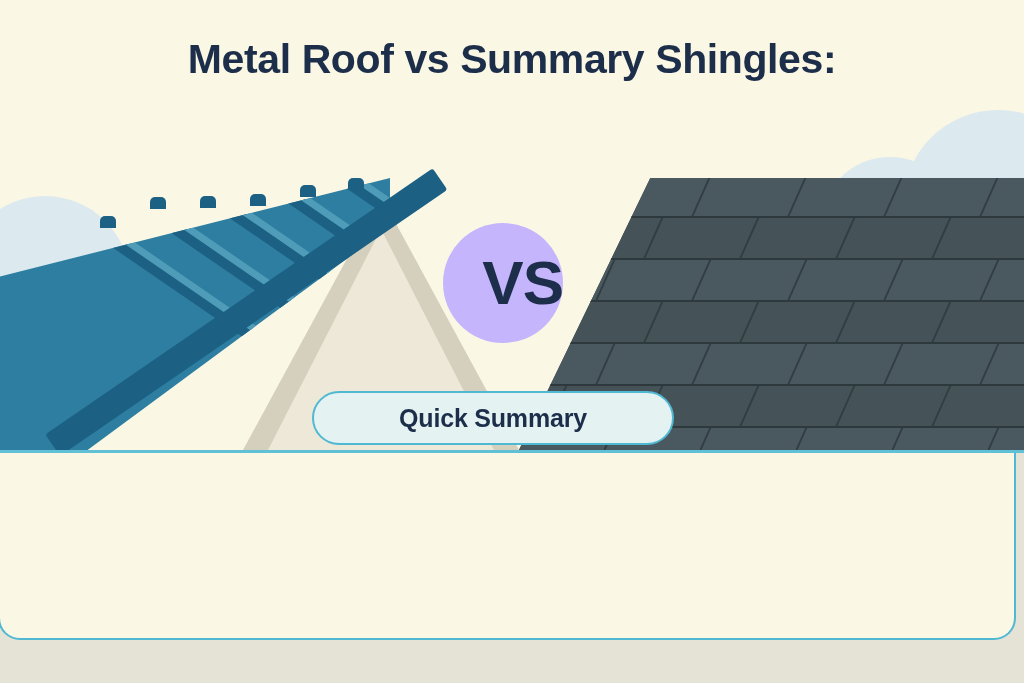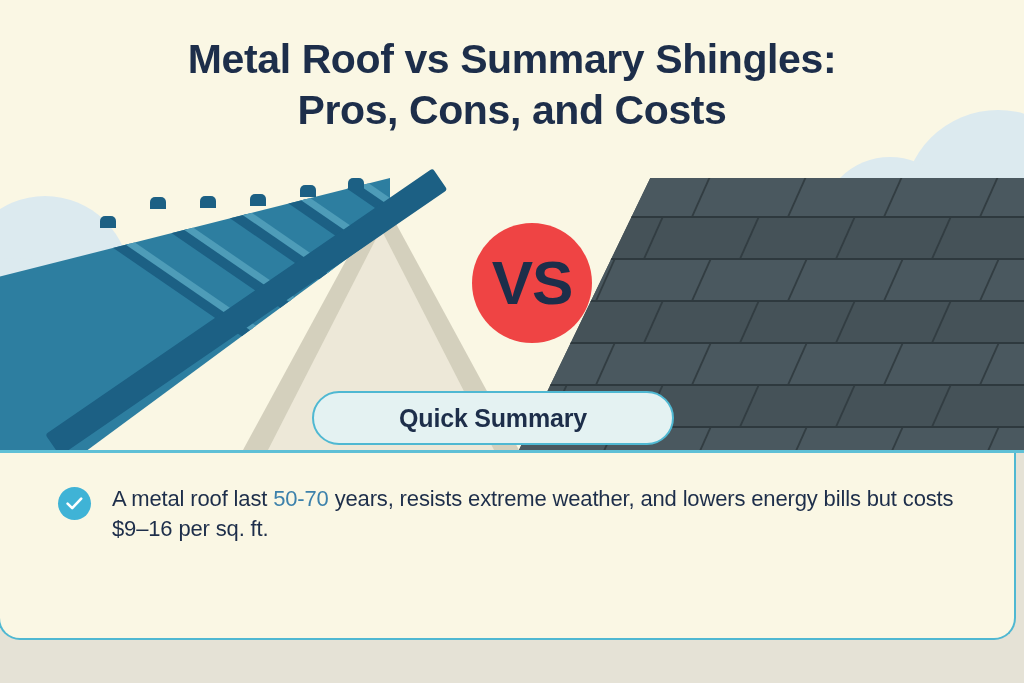--- a/index.html
+++ b/index.html
@@ -107,25 +107,25 @@
   .shingle-row.alt { background:#455258; }
   .shingle-seam {
     position:absolute; top:0;
     width:2px; height:46px;
     background:#323D42;
     transform:skewX(-24deg);
   }
 
   
   .vs-badge {
-    position:absolute; left:472px; top:223px;
+    position:absolute; left:443px; top:223px;
     width:120px; height:120px;
     border-radius:50%;
-    background:#ef4444;
-    display:flex; align-items:center; justify-content:center;
+    background:#c4b5fd;
+    display:flex; align-items:center; justify-content:flex-end;
     z-index:6;
   }
   .vs-text {
     font-size:62px; font-weight:700; color:#1D2E4A;
     letter-spacing:-1px; line-height:1;
   }
 
   
   .title-block {
     position:absolute; left:0; top:34px;
@@ -298,37 +298,28 @@
           </div>
         </div>
     </div>
 
     <div class="vs-badge">
       <span class="vs-text">VS</span>
     </div>
 
     <div class="title-block">
       <div class="title-line">Metal Roof vs Summary Shingles:</div>
-      <div class="title-line">Pros, Cons, and Costs</div>
     </div>
 
   </div>
 
   <div class="pill">
     <span class="pill-text">Quick Summary</span>
   </div>
 
   <div class="summary-topline"></div>
 
   <div class="summary-card">
     <div id="bullets-container">
-        <div class="bullet">
-          <span class="check-circle">
-            <svg width="17" height="13" viewBox="0 0 17 13" fill="none">
-              <path d="M1.6 6.6 L6.2 11.1 L15.2 1.6" stroke="#FFFFFF" stroke-width="2.6" stroke-linecap="round" stroke-linejoin="round"></path>
-            </svg>
-          </span>
-          <div class="bullet-text"><span>A metal roof last </span><span class="hl">50-70</span><span> years, resists extreme weather, and lowers energy bills but costs $9–16 per sq. ft.</span></div>
-        </div>
       </div>
   </div>
 
 </div>
 
 </body></html>

